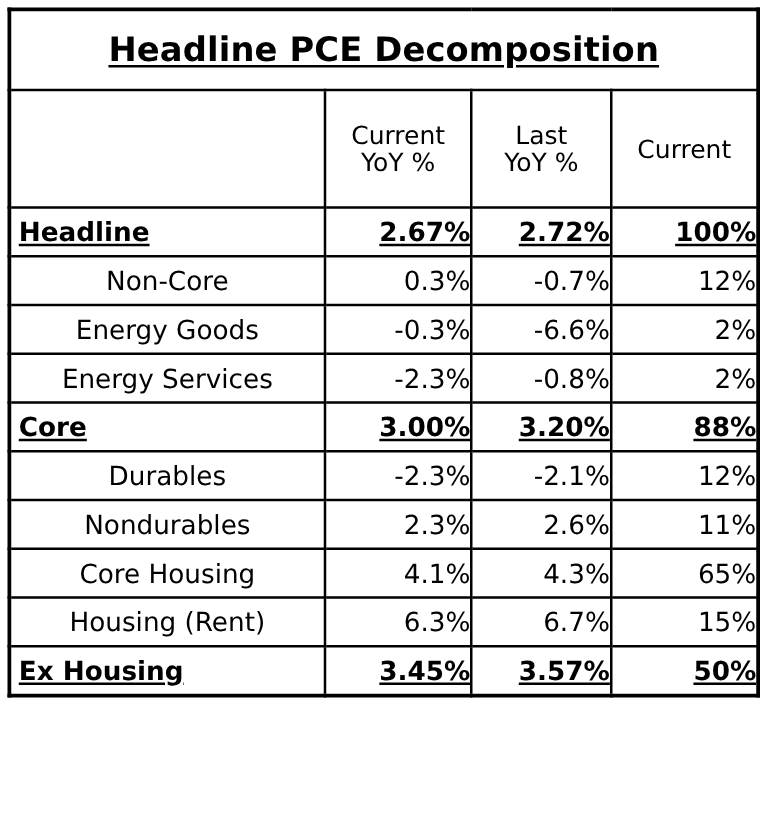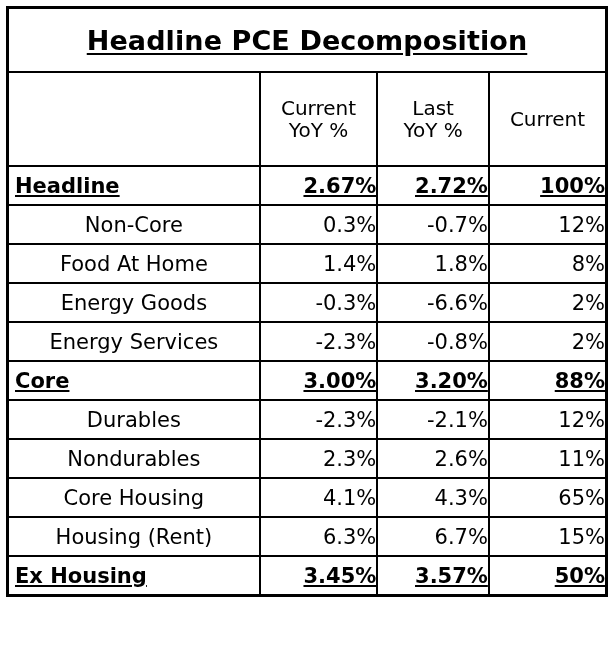--- a/index.html
+++ b/index.html
@@ -119,26 +119,20 @@
         <td class="num"><span class="u">100%</span></td>
       </tr>
 
       <tr class="data">
         <td class="label">Non-Core</td>
         <td class="num">0.3%</td>
         <td class="num">-0.7%</td>
         <td class="num">12%</td>
       </tr>
 
-      <tr class="data">
-        <td class="label">Food At Home</td>
-        <td class="num">1.4%</td>
-        <td class="num">1.8%</td>
-        <td class="num">8%</td>
-      </tr>
 
       <tr class="data">
         <td class="label">Energy Goods</td>
         <td class="num">-0.3%</td>
         <td class="num">-6.6%</td>
         <td class="num">2%</td>
       </tr>
 
       <tr class="data">
         <td class="label">Energy Services</td>

